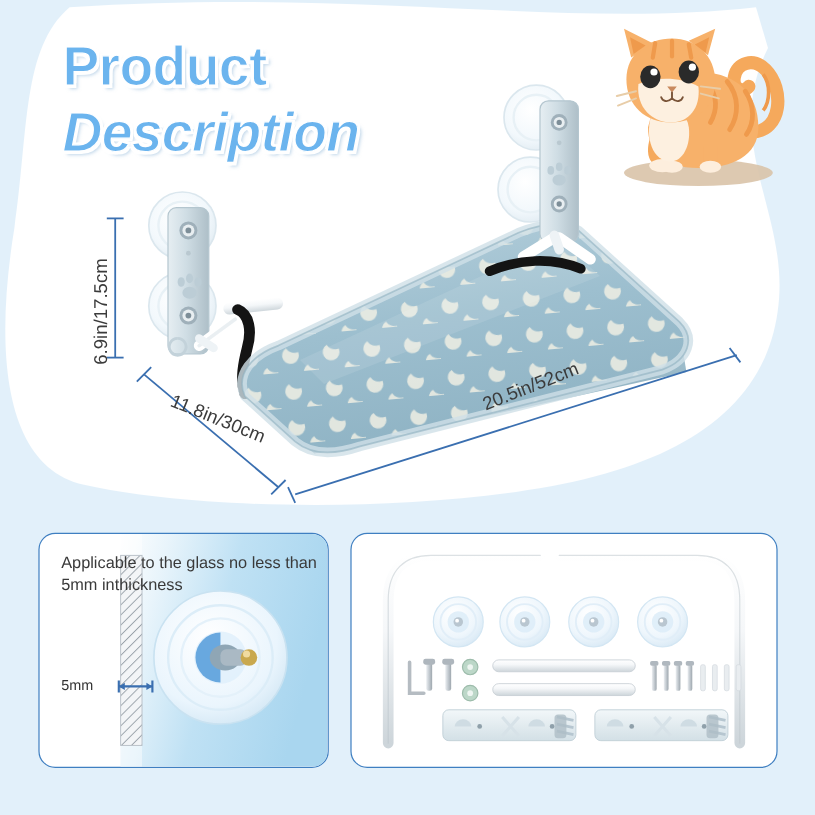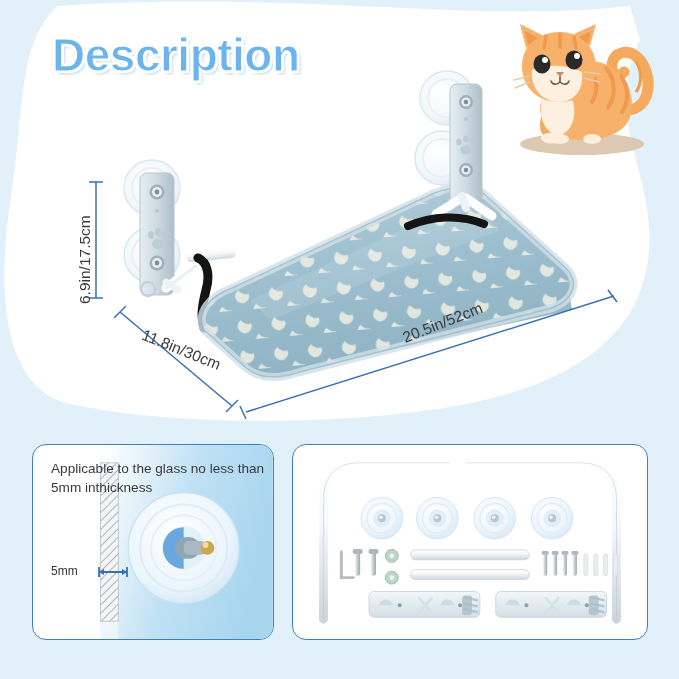--- a/index.html
+++ b/index.html
@@ -17,21 +17,21 @@
   
   .title{
     position:absolute;left:52px;top:28px;width:420px;
     font-weight:bold;font-size:46px;line-height:55px;
     color:#6bb4ee;letter-spacing:-0.5px;
     text-shadow:
       2px 2px 0 #ffffff, -2px 2px 0 #ffffff, 2px -2px 0 #ffffff, -2px -2px 0 #ffffff,
       3px 3px 3px rgba(140,180,215,.55);
     -webkit-text-stroke:1px #ffffff;
   }
-  .title .l2{display:block;}
+  .title .l2{display:block;font-style:italic;}
 
   
   .cat{position:absolute;left:486px;top:14px;width:180px;height:150px;}
 
   
   .hero{position:absolute;left:0;top:0;width:679px;height:430px;}
 
   
   .dim{position:absolute;color:#3b3b3b;font-size:15.5px;white-space:nowrap;}
   .dim-h{ left:76px; top:186px; transform-origin:0 0; transform:rotate(-90deg) translate(-118px,0); }
@@ -69,20 +69,21 @@
     </defs>
     <path d="M58 6 C 300 -10 470 24 630 6 L 640 40
              C 600 120 660 180 648 260
              C 636 345 560 392 430 410
              C 300 428 150 422 70 404
              C 6 390 -6 300 12 190
              C 24 110 18 40 58 6 Z" fill="url(#blobg)"></path>
   </svg>
 
   <div class="title">
+    <span>Product</span>
     <span class="l2">Description</span>
   </div>
 
   <svg class="cat" viewBox="0 0 180 150">
     <ellipse cx="96" cy="130" rx="62" ry="11" fill="#d9c3a8" opacity=".9"></ellipse>
 
     <path d="M140 96 C 166 96 168 60 152 44 C 142 34 128 38 126 50 C 124 60 133 64 138 58" fill="none" stroke="#f5a95c" stroke-width="11" stroke-linecap="round"></path>
     <path d="M150 48 C 156 56 156 70 150 78" fill="none" stroke="#ef9a4c" stroke-width="3"></path>
 
     <path d="M60 70 C 60 50 80 44 100 46 C 128 48 146 64 146 92

